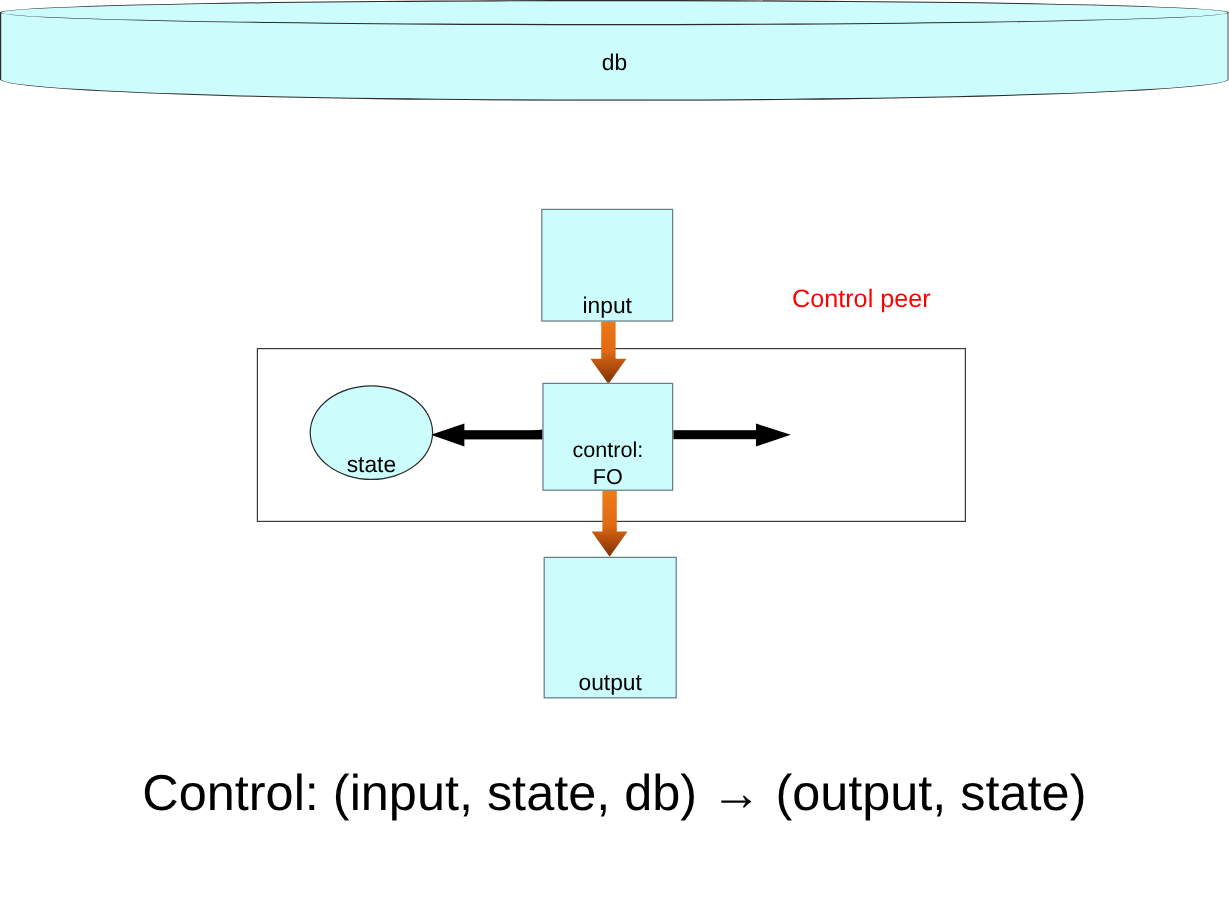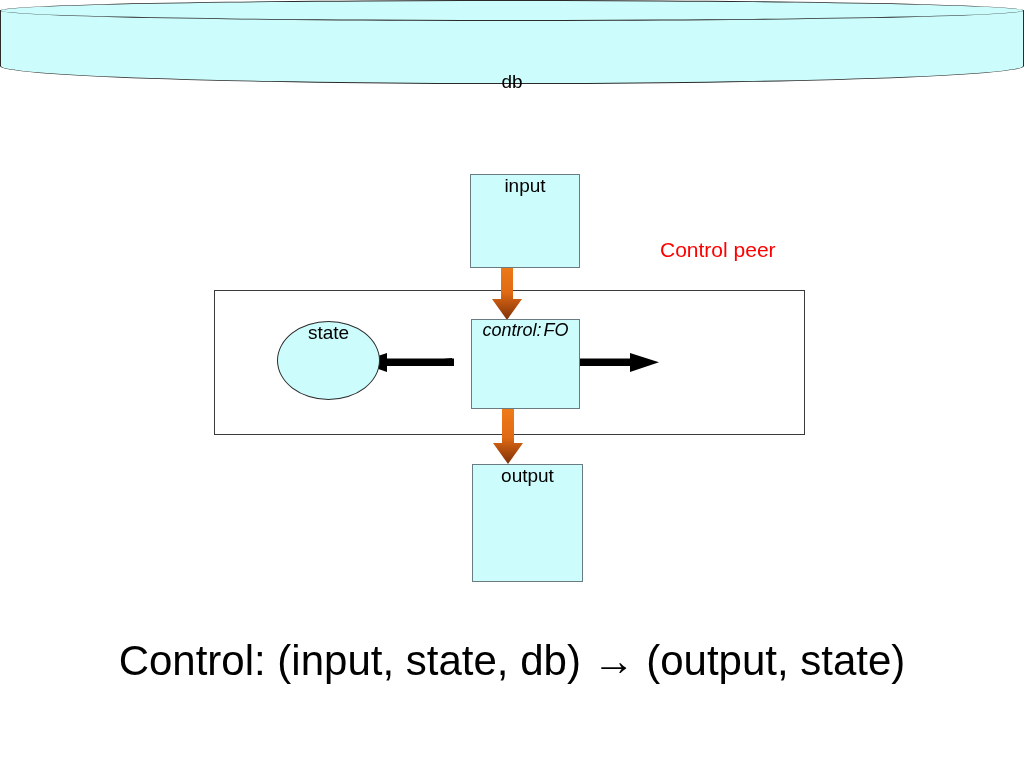--- a/index.html
+++ b/index.html
@@ -21,43 +21,42 @@
     top: 0;
     width: 1024px;
     height: 768px;
   }
 
   
   .node {
     position: absolute;
     box-sizing: border-box;
     display: flex;
-    align-items: flex-start;
+    align-items: flex-end;
     justify-content: center;
     text-align: center;
     color: #000000;
     line-height: 1.15;
     z-index: 5;
-    margin-left: 19px;
   }
 
   .rect-node {
     background: #ccfcfc;
     border: 1.4px solid #6b7b82;
     font-size: 19px;
   }
 
   #input-node  { left: 451px; top: 174px; width: 110px; height: 94px; }
   #control-node{ left: 452px; top: 319px; width: 109px; height: 90px; font-size: 18px; }
   #output-node { left: 453px; top: 464px; width: 111px; height: 118px; }
 
   .control-lines {
     display: flex;
+    flex-direction: column;
     gap: 2px;
-    font-style: italic;
   }
 
   
   #state-node {
     left: 258px;
     top: 321px;
     width: 103px;
     height: 79px;
     background: #ccfcfc;
     border: 1.4px solid #2b2b2b;
@@ -101,21 +100,20 @@
     position: absolute;
     left: 0;
     top: 22px;
     width: 100%;
     height: 62px;
     display: flex;
     align-items: center;
     justify-content: center;
     font-size: 19px;
     color: #000;
-    margin-top: 29px;
   }
 
   
   #peer-box {
     position: absolute;
     left: 214px;
     top: 290px;
     width: 591px;
     height: 145px;
     box-sizing: border-box;

